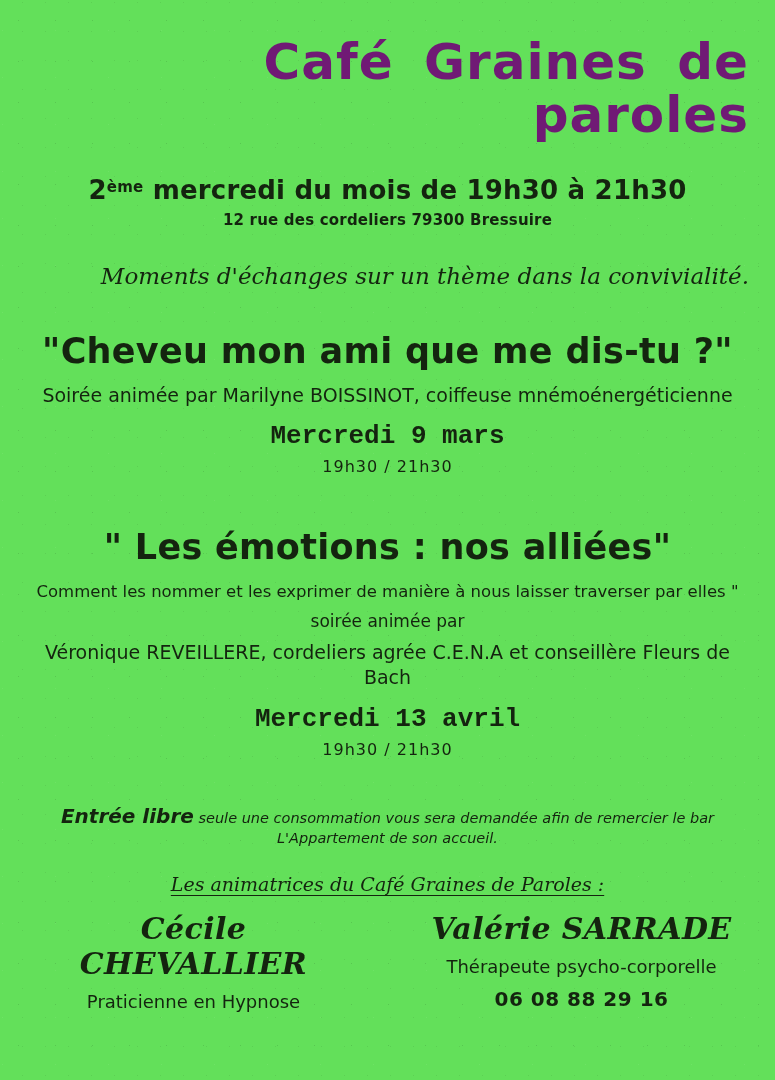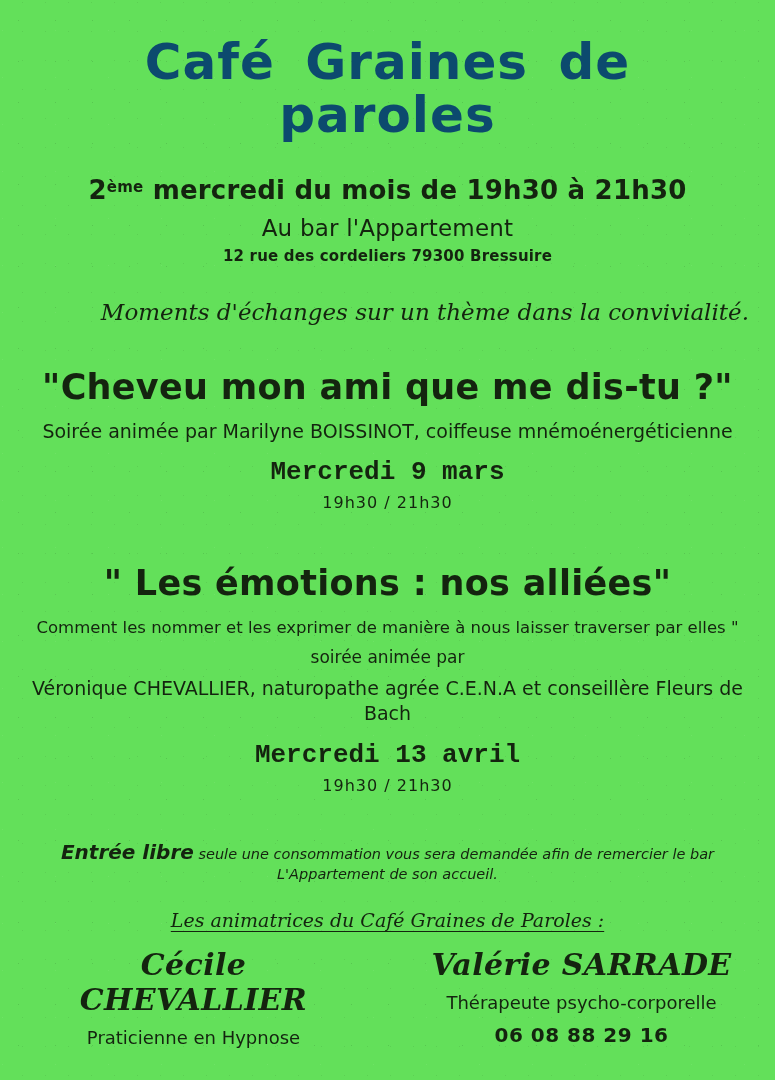--- a/index.html
+++ b/index.html
@@ -39,21 +39,22 @@
   }
 
   .title {
     font-family: "DejaVu Sans", sans-serif;
     font-size: 50px;
     font-weight: 700;
     letter-spacing: 1px;
     word-spacing: 12px;
     margin: 18px 0 0 0;
     line-height: 1.05;
-    color: #0c4a6e;
+    color: #701a75;
+    text-align: right;
   }
 
   .line-bold-big {
     font-size: 26px;
     font-weight: 700;
     margin-top: 34px;
     letter-spacing: 0.2px;
   }
   .line-bold-big sup {
     font-size: 15px;
@@ -181,39 +182,38 @@
 <body>
 
 <div class="speckle"></div>
 
 <div class="poster">
 
   <div class="title">Café  Graines de paroles</div>
 
   <div class="line-bold-big"><span>2</span><sup>ème</sup><span> mercredi du mois de 19h30 à 21h30</span></div>
 
-  <div class="venue">Au bar l'Appartement</div>
   <div class="address">12 rue des cordeliers 79300 Bressuire</div>
 
   <div class="intro">
     <span class="l1">Moments d'échanges sur un thème dans la convivialité.</span>
   </div>
 
   <div class="event first">
     <div class="event-title">"Cheveu mon ami que me dis-tu ?"</div>
     <div class="event-sub">Soirée animée par Marilyne BOISSINOT, coiffeuse mnémoénergéticienne</div>
     <div class="event-date">Mercredi 9 mars</div>
     <div class="event-time">19h30 / 21h30</div>
   </div>
 
   <div class="event second">
     <div class="event-title">" Les émotions : nos alliées"</div>
     <div class="event-sub small">Comment les nommer et les exprimer de manière à nous laisser traverser par elles "</div>
     <div class="event-sub mid">soirée animée par</div>
-    <div class="event-sub wide">Véronique CHEVALLIER, naturopathe agrée C.E.N.A et conseillère Fleurs de Bach</div>
+    <div class="event-sub wide">Véronique REVEILLERE, cordeliers agrée C.E.N.A et conseillère Fleurs de Bach</div>
     <div class="event-date">Mercredi 13 avril</div>
     <div class="event-time">19h30 / 21h30</div>
   </div>
 
   <div class="entry"><span class="strong">Entrée libre</span><span> seule une consommation vous sera demandée afin de remercier le bar  L'Appartement de son accueil.</span></div>
 
   <div class="animatrices">Les animatrices du Café Graines de Paroles :</div>
 
   <div class="hosts">
     <div class="host">

